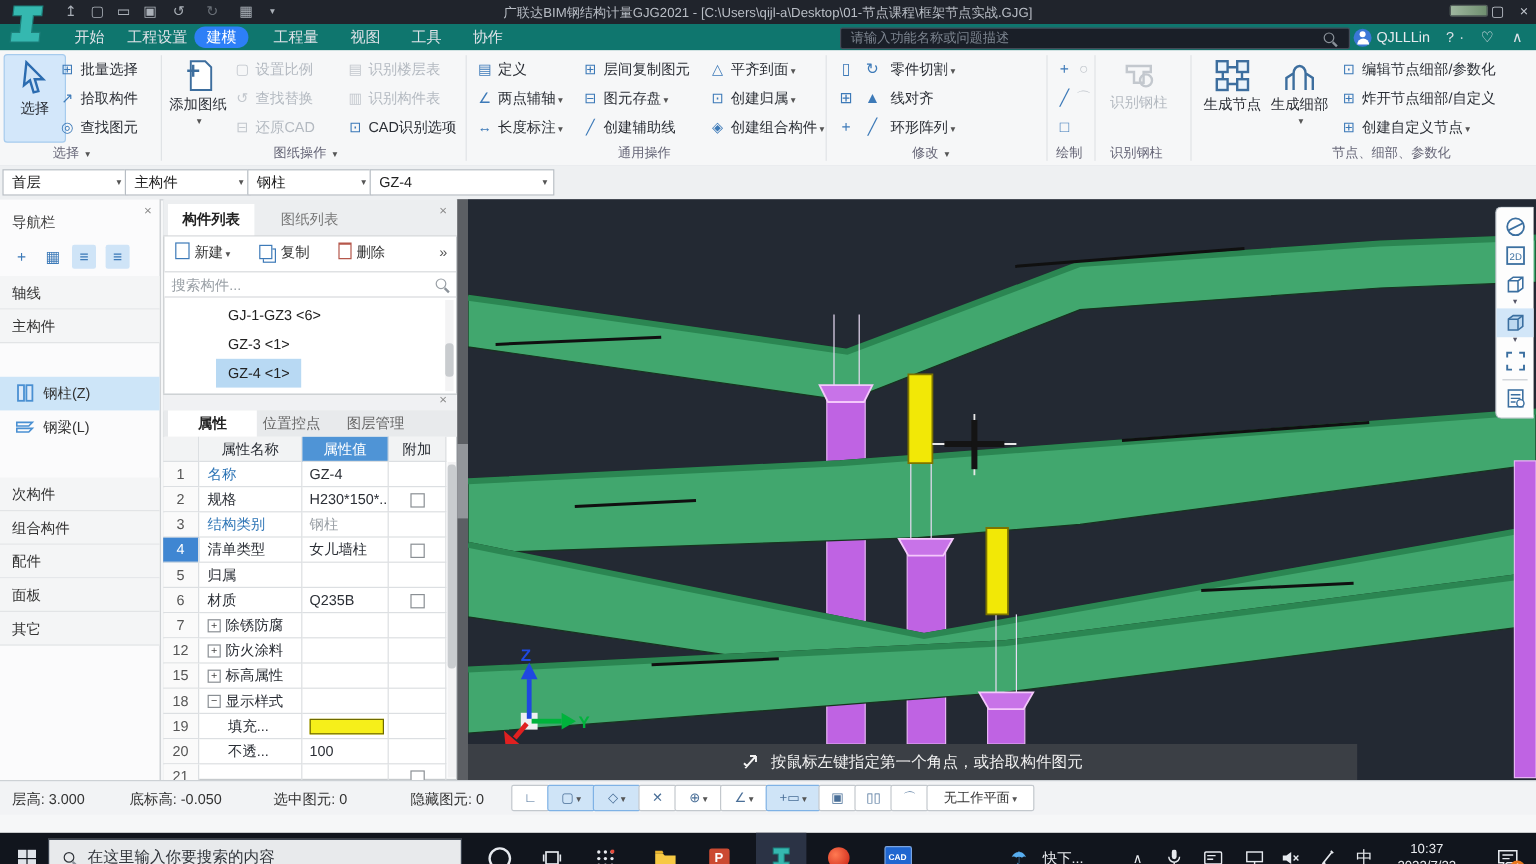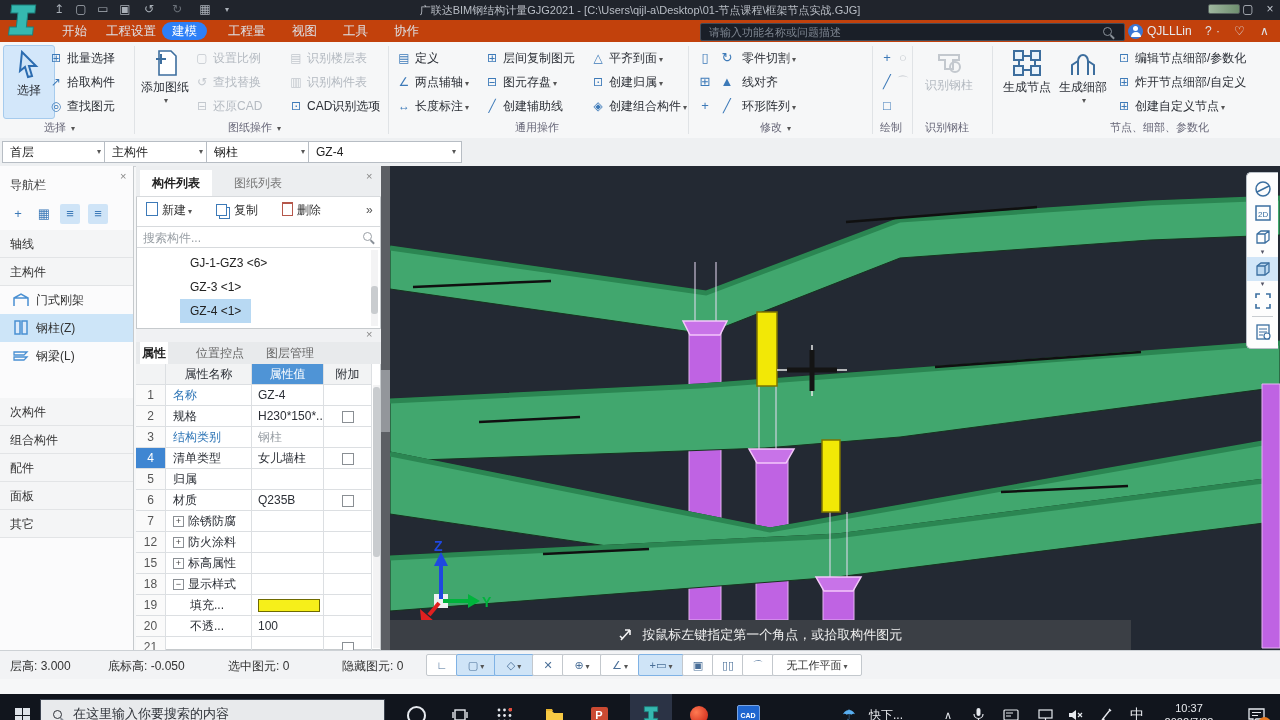--- a/index.html
+++ b/index.html
@@ -6,21 +6,21 @@
   #app{position:relative;width:1280px;height:720px;overflow:hidden;font-family:"Liberation Sans","DejaVu Sans",sans-serif;font-size:12px;color:#2b2f36;background:#f6f7f8;}
   .abs{position:absolute;}
   
   #titlebar{position:absolute;left:0;top:0;width:1280px;height:20px;background:#20242c;color:#c2c7cf;}
   #applogo{position:absolute;left:6px;top:2px;width:38px;height:37px;z-index:30;}
   .qa{position:absolute;top:2px;font-size:12px;color:#aab0b8;width:18px;text-align:center;cursor:default;}
   #wintitle{position:absolute;left:0;right:0;top:3px;text-align:center;font-size:11px;color:#b9bec6;}
   #titlewidget{position:absolute;left:1208px;top:4px;width:30px;height:8px;background:linear-gradient(90deg,#9fb79f,#6f8f6f);border:1px solid #55605c;border-radius:2px;}
   .winbtn{position:absolute;top:2px;color:#c2c7cf;font-size:12px;width:20px;text-align:center;}
   
-  #menubar{position:absolute;left:0;top:20px;width:1280px;height:22px;background:#c2410c;color:#dde1e7;}
+  #menubar{position:absolute;left:0;top:20px;width:1280px;height:22px;background:#0f766e;color:#dde1e7;}
   .mtab{position:absolute;top:2px;height:18px;line-height:18px;padding:0 10px;font-size:12.5px;}
   .mtab.active{background:#2d7ff7;color:#fff;border-radius:10px;}
   #menusearch{position:absolute;left:700px;top:3px;width:415px;height:16px;background:#1a1f28;border:1px solid #434b58;border-radius:2px;color:#7d8590;line-height:16px;padding-left:8px;font-size:11px;}
   .mag{position:absolute;width:7px;height:7px;border:1.5px solid #8a9199;border-radius:50%;}
   .mag::after{content:"";position:absolute;width:5px;height:1.5px;background:#8a9199;transform:rotate(45deg);right:-4px;bottom:-2px;}
   #useravatar{position:absolute;left:1128px;top:24px;width:15px;height:15px;border-radius:50%;background:#3a77d6;}
   #useravatar::before{content:"";position:absolute;left:5px;top:2px;width:5px;height:5px;border-radius:50%;background:#fff;}
   #useravatar::after{content:"";position:absolute;left:2.5px;top:8px;width:10px;height:5px;border-radius:5px 5px 0 0;background:#fff;}
   
   #ribbon{position:absolute;left:0;top:42px;width:1280px;height:96px;background:#f6f7f8;border-bottom:1px solid #d5d8db;}
@@ -57,21 +57,21 @@
   .ltab.active{background:#fff;color:#222;font-weight:bold;}
   .ltool{position:absolute;height:20px;line-height:20px;color:#333;}
   .litem{position:absolute;height:24px;line-height:24px;color:#222;padding:0 10px;}
   .litem.sel{background:#b8d9f3;}
   .micon{display:inline-block;vertical-align:-2px;margin-right:4px;}
   
   .i-doc{width:10px;height:12px;border:1px solid #3d7ab8;position:relative;background:#fff;}
   .i-copy{width:9px;height:10px;border:1px solid #3d7ab8;box-shadow:3px 3px 0 -1px #fff,3px 3px 0 0 #3d7ab8;background:#fff;margin-right:7px;}
   .i-trash{width:9px;height:11px;border:1px solid #b5574b;border-top:2px solid #b5574b;background:#fff;}
   
-  .ptab{position:absolute;top:0;height:22px;line-height:22px;padding:0 2px;color:#666;}
+  .ptab{position:absolute;top:0;height:22px;line-height:22px;padding:0 25px;color:#666;}
   .ptab.active{background:#fff;color:#222;font-weight:bold;}
   .prow{position:absolute;left:136px;width:236px;height:21px;}
   .pc{position:absolute;top:0;height:21px;line-height:21px;border-right:1px solid #dcdfe2;border-bottom:1px solid #dcdfe2;box-sizing:border-box;overflow:hidden;}
   .pc.num{left:0;width:30px;text-align:center;background:#fafafa;color:#555;}
   .pc.num.sel{background:#3f86d2;color:#fff;}
   .pc.nm{left:30px;width:86px;padding-left:7px;}
   .pc.nm.blue{color:#2e75b6;}
   .pc.nm.ind{padding-left:24px;}
   .pc.val{left:116px;width:72px;padding-left:6px;}
   .pc.val.gray{color:#9aa0a6;}
@@ -252,23 +252,20 @@
   <div id="navpanel">
     <div class="phead" style="top:4px">导航栏</div>
     <span class="pclose" style="left:120px;top:4px">×</span>
     <span class="navicon" style="left:8px">+</span>
     <span class="navicon" style="left:34px">▦</span>
     <span class="navicon on" style="left:60px">≡</span>
     <span class="navicon on" style="left:88px">≡</span>
 
     <div class="navrow navsec" style="top:64px">轴线</div>
     <div class="navrow navsec" style="top:92px">主构件</div>
-    <div class="navrow navchild" style="top:120px"><svg class="micon" width="18" height="15" viewBox="0 0 18 15">
-          <path d="M2,14 V6 L9,2 L16,6 V14 M2,6 H16" fill="none" stroke="#4a90d2" stroke-width="1.5"></path>
-        </svg><span>门式刚架</span></div>
     <div class="navrow navchild sel" style="top:148px"><svg class="micon" width="18" height="15" viewBox="0 0 18 15">
           <rect x="3" y="1" width="5" height="13" fill="#dceafa" stroke="#4a90d2" stroke-width="1.5"></rect>
           <rect x="10" y="1" width="5" height="13" fill="#dceafa" stroke="#4a90d2" stroke-width="1.5"></rect>
         </svg><span>钢柱(Z)</span></div>
     <div class="navrow navchild" style="top:176px"><svg class="micon" width="18" height="15" viewBox="0 0 18 15">
           <path d="M2,4 h13 l-3,3 h-10 z M2,9 h13 l-3,3 h-10 z" fill="none" stroke="#4a90d2" stroke-width="1.3"></path>
         </svg><span>钢梁(L)</span></div>
     <div class="navrow navsec" style="top:260px">组合构件</div>
     <div class="navrow navsec" style="top:232px">次构件</div>
     <div class="navrow navsec" style="top:288px">配件</div>

